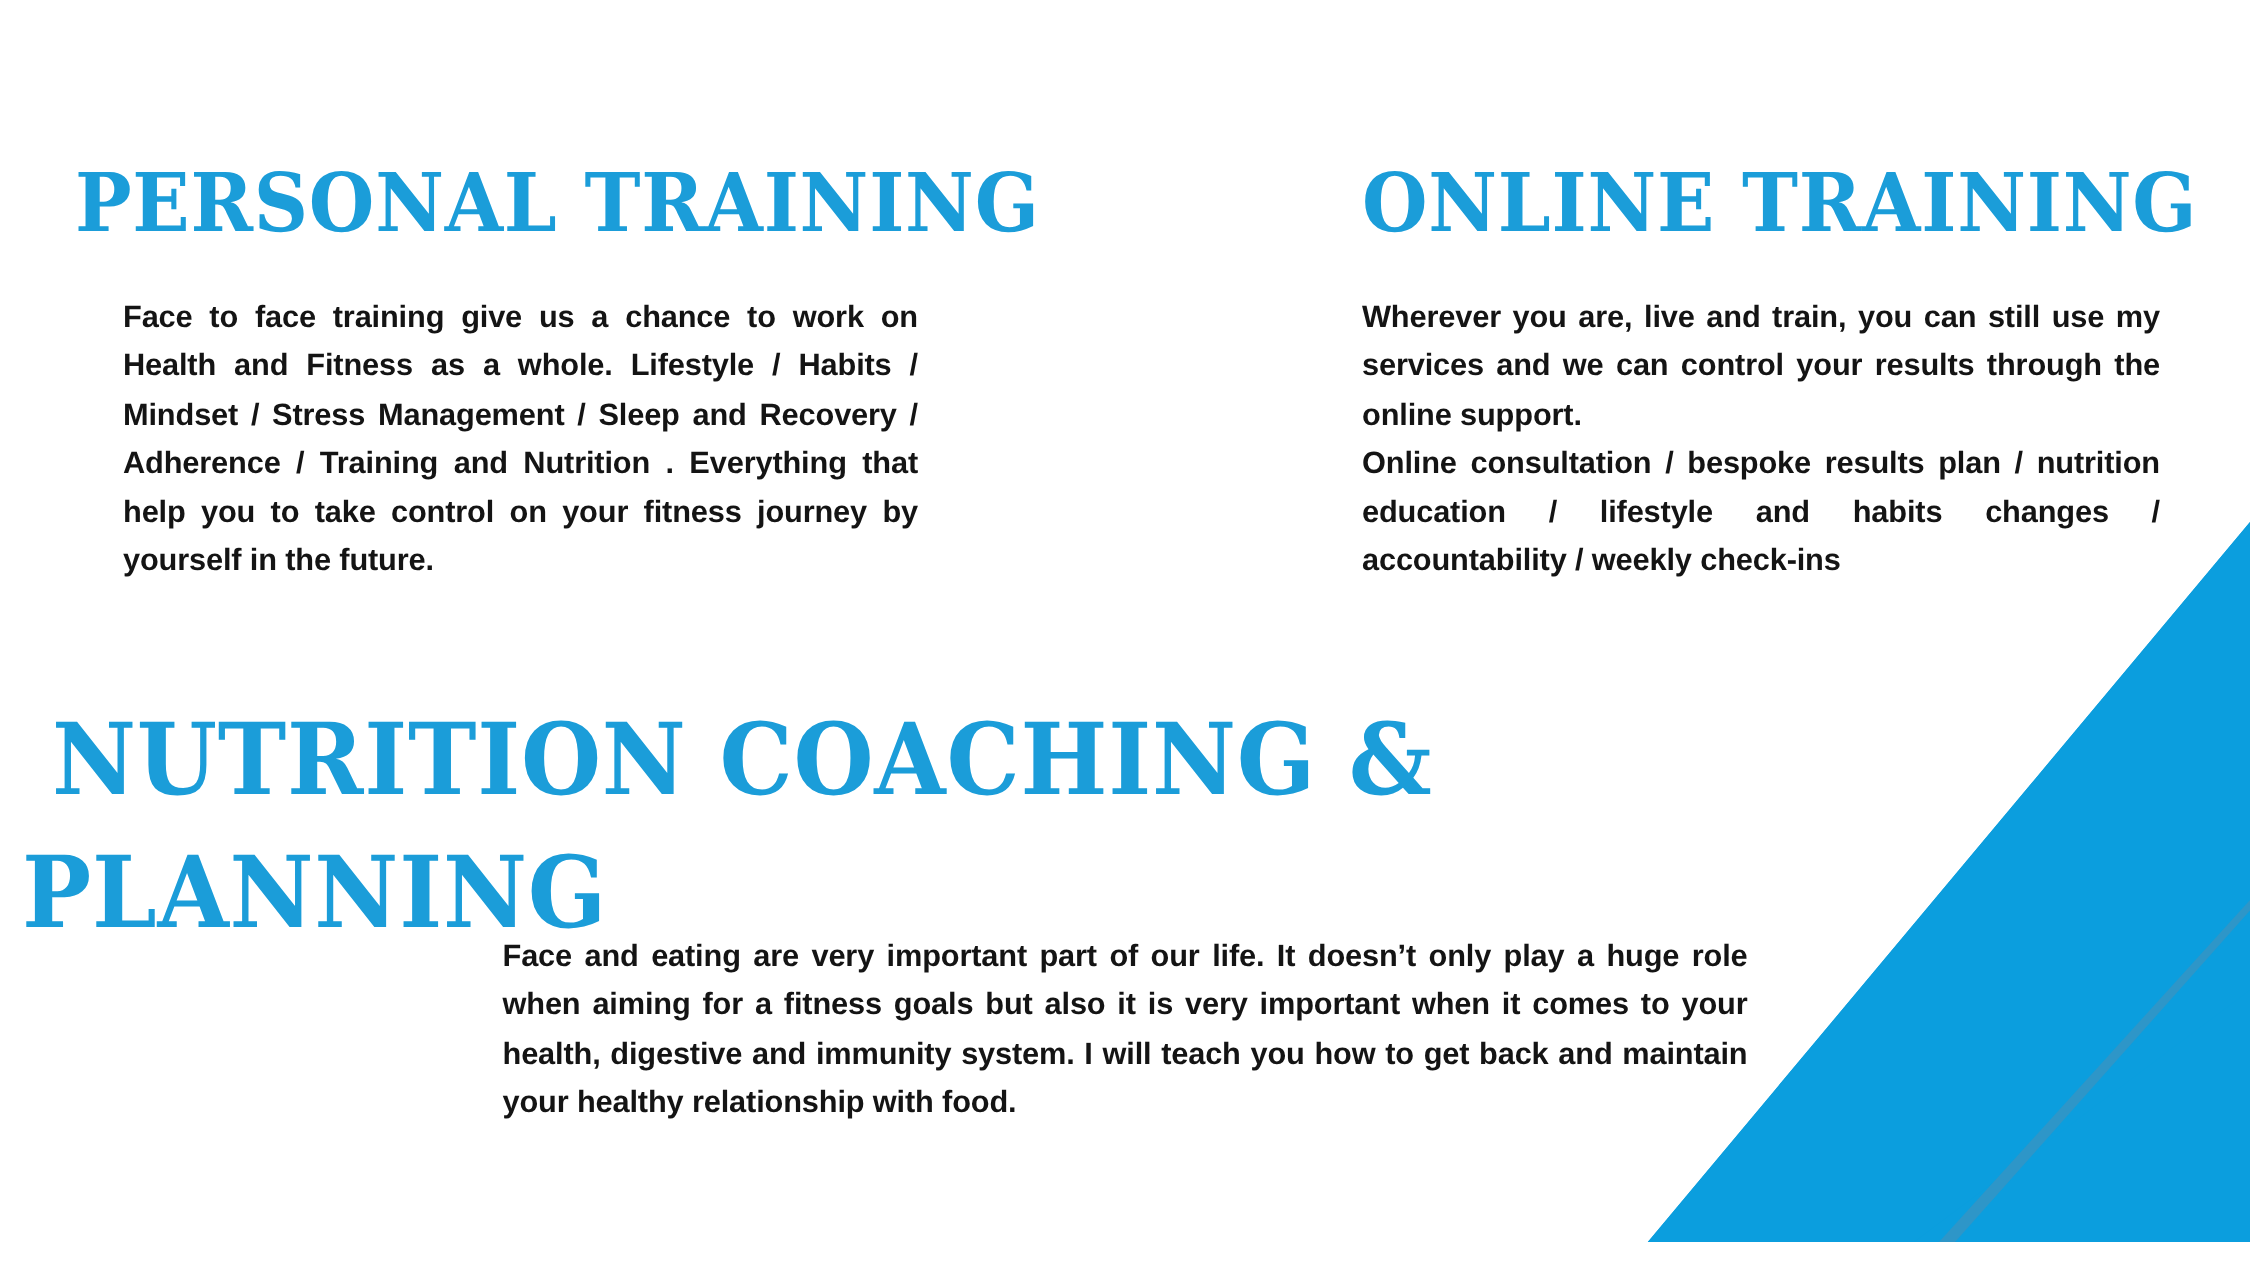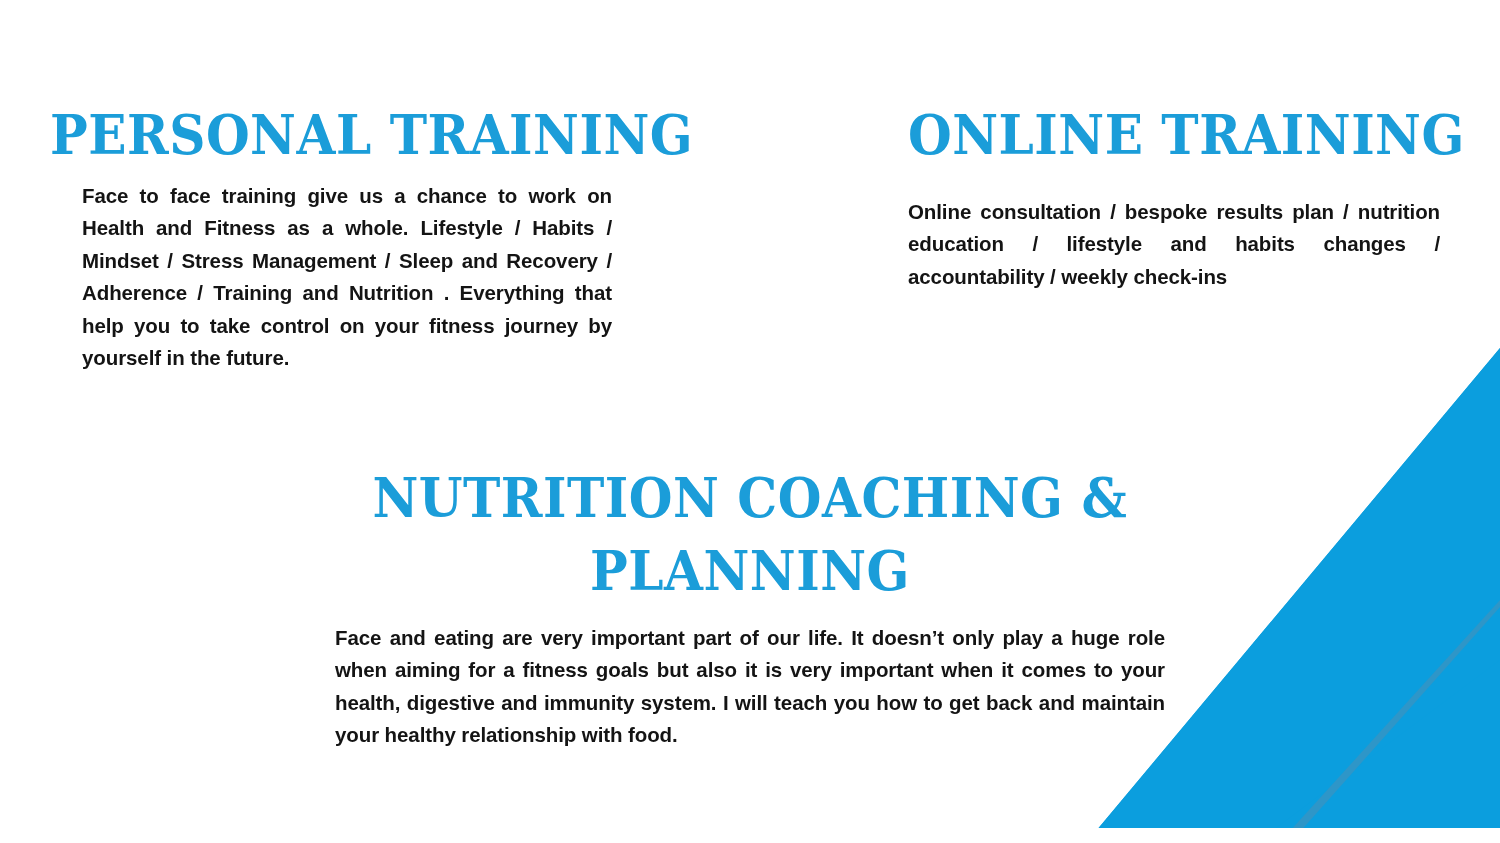--- a/index.html
+++ b/index.html
@@ -50,22 +50,22 @@
     left: 908px;
     top: 108px;
     font-size: 54px;
     transform: scaleX(0.93);
   }
 
   #heading-nutrition-coaching {
     left: 0;
     top: 462px;
     width: 1500px;
-    text-align: center;
-    font-size: 54px;
+    text-align: left;
+    font-size: 66px;
     line-height: 1.35;
     white-space: normal;
     transform: none;
   }
   #heading-nutrition-coaching .hline {
     display: block;
   }
   #heading-nutrition-coaching .hline-inner {
     display: inline-block;
     transform: scaleX(0.93);
@@ -80,21 +80,21 @@
     text-align: justify;
     text-justify: inter-word;
     font-size: 20.5px;
     line-height: 1.58;
     letter-spacing: -0.1px;
   }
   .body-text p { margin: 0; }
 
   #body-personal-training {
     left: 82px;
-    top: 180px;
+    top: 196px;
     width: 530px;
   }
   #body-online-training {
     left: 908px;
     top: 196px;
     width: 532px;
   }
   #body-nutrition-coaching {
     left: 335px;
     top: 622px;
@@ -117,20 +117,21 @@
 
   <h2 class="heading" id="heading-personal-training">PERSONAL TRAINING</h2>
 
   <div class="body-text" id="body-personal-training">
     <p>Face to face training give us a chance to work on Health and Fitness as a whole. Lifestyle / Habits / Mindset / Stress Management / Sleep and Recovery / Adherence / Training and Nutrition . Everything that help you to take control on your fitness journey by yourself in the future.</p>
   </div>
 
   <h2 class="heading" id="heading-online-training">ONLINE TRAINING</h2>
 
   <div class="body-text" id="body-online-training">
+    <p>Wherever you are, live and train, you can still use my services and we can control your results through the online support.</p>
     <p>Online consultation / bespoke results plan / nutrition education / lifestyle and habits changes / accountability / weekly check-ins</p>
   </div>
 
   <h2 class="heading" id="heading-nutrition-coaching">
     <span class="hline"><span class="hline-inner">NUTRITION COACHING &amp;</span></span>
     <span class="hline"><span class="hline-inner">PLANNING</span></span>
   </h2>
 
   <div class="body-text" id="body-nutrition-coaching">
     <p>Face and eating are very important part of our life. It doesn’t only play a huge role when aiming for a fitness goals but also it is very important when it comes to your health, digestive and immunity system. I will teach you how to get back and maintain your healthy relationship with food.</p>

